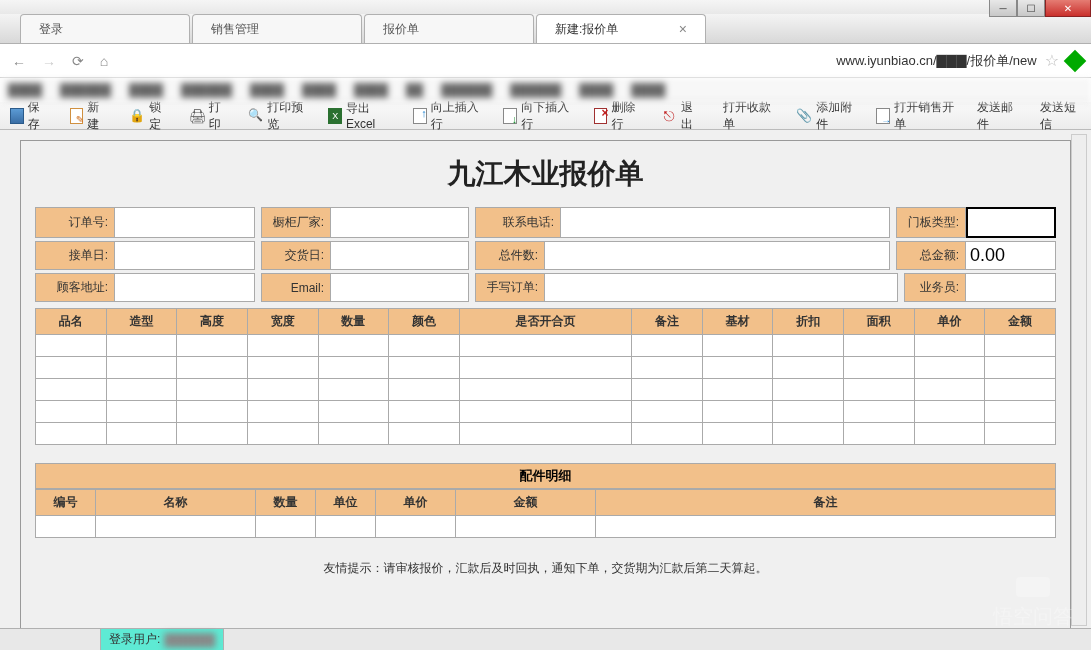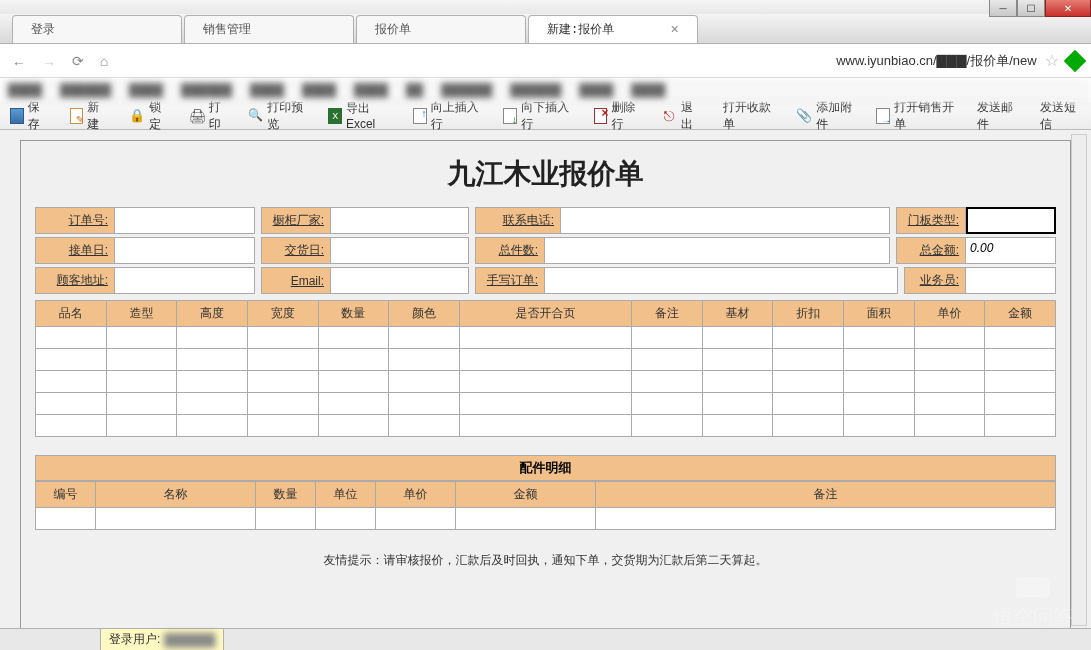--- a/index.html
+++ b/index.html
@@ -4,21 +4,21 @@
 <style>
 * { box-sizing: border-box; margin: 0; padding: 0; }
 body { font-family: "Microsoft YaHei", Arial, sans-serif; font-size: 12px; background: #fff; width: 1091px; height: 650px; overflow: hidden; position: relative; }
 .window-frame { width: 100%; height: 100%; display: flex; flex-direction: column; }
 .titlebar { height: 14px; background: linear-gradient(to bottom, #f5f5f5, #e8e8e8); position: relative; }
 .win-controls { position: absolute; right: 0; top: -1px; display: flex; }
 .win-btn { width: 28px; height: 18px; display:flex; align-items:center; justify-content:center; font-size:10px; color:#333; }
 .win-min { background: linear-gradient(to bottom,#e8e8e8,#c8c8c8); border:1px solid #888; }
 .win-max { background: linear-gradient(to bottom,#e8e8e8,#c8c8c8); border:1px solid #888; }
 .win-close { background: linear-gradient(to bottom,#e57c73,#c9302c); border:1px solid #8a2222; color:#fff; width:46px; }
-.tabs-row { height: 30px; background: linear-gradient(to bottom,#f4f4f4,#d8d8d8); display:flex; align-items:flex-end; padding-left:12px; border-bottom:1px solid #b0b0b0;font-family:Liberation Mono, monospace; }
+.tabs-row { height: 30px; background: linear-gradient(to bottom,#f4f4f4,#d8d8d8); display:flex; padding-left:20px; border-bottom:1px solid #b0b0b0; }
 .tab { background:#f7f7f7; border:1px solid #b0b0b0; border-bottom:none; border-radius:4px 4px 0 0; padding:5px 18px; margin-right:2px; display:flex; align-items:center; font-size:12px; color:#555; min-width:170px; }
 .tab.active { background:#fff; color:#333; position:relative; z-index:2; }
 .tab-close { margin-left:auto; color:#888; font-size:14px; line-height:1; }
 .addr-row { height:34px; display:flex; align-items:center; padding:0 8px; background:#fff; border-bottom:1px solid #ccc; gap:8px; }
 .nav-icon { color:#888; font-size:14px; padding:2px 4px; }
 .addr-input { flex:1; border:none; outline:none; font-size:13px; color:#333;text-align:right; }
 .star-icon { color:#bbb; font-size:16px; }
 .ext-icon { width:16px; height:16px; background:#0a0; transform:rotate(45deg); }
 .bookmarks { height:24px; background:#f7f7f7; border-bottom:1px solid #ccc; filter:blur(3px); display:flex; align-items:center; padding:0 8px; gap:18px; color:#666; font-size:12px; }
 .bookmarks span { white-space:nowrap; }
@@ -42,31 +42,31 @@
 .i-delrow::after { content:"×"; position:absolute; right:-2px; top:-3px; color:#c02020; font-size:12px; font-weight:bold; }
 .i-exit::before { content:"⎋"; font-size:14px; color:#c02020; }
 .i-attach::before { content:"📎"; font-size:13px; color:#3a7a3a; }
 .i-opensale { background:#fff; border:1px solid #888; position:relative; }
 .i-opensale::after { content:"→"; position:absolute; right:-2px; bottom:-2px; color:#1a80d0; font-size:10px; }
 .content { flex:1; background:#f0f0f0; padding:10px 20px 6px 20px; overflow:hidden; position:relative; }
 .paper { background:#f0f0f0; border:1px solid #999; padding:8px 14px 10px 14px; height:100%; }
 .doc-title { text-align:center; font-size:28px; font-weight:bold; color:#222; margin:6px 0 14px 0; font-family:"SimHei","Microsoft YaHei"; }
 .form-grid { width:100%; }
 .form-row { display:flex; margin-bottom:3px; }
-.lbl { background:#f2c08a; border:1px solid #aaa; padding:4px 6px; text-align:right; font-size:12px; color:#333; display:flex; align-items:center; justify-content:flex-end;text-decoration:underline; }
+.lbl { background:#f2c08a; border:1px solid #aaa; padding:4px 6px; text-align:right; font-size:12px; color:#333; display:flex; align-items:center; justify-content:flex-end; }
 .fld { background:#fff; border:1px solid #aaa; border-left:none; padding:3px 4px; font-size:12px; }
-.fld input { border:none; outline:none; width:100%; font-size:12px;font-style:italic; }
+.fld input { border:none; outline:none; width:100%; font-size:18px; }
 .spacer { background:transparent; }
 .tbl { width:100%; border-collapse:collapse; margin-top:6px; }
-.tbl th { background:#f2c08a; border:1px solid #aaa; padding:4px 0; font-size:12px; font-weight:normal; color:#333; }
+.tbl th { background:#f2c08a; border:1px solid #aaa; padding:4px 0; font-size:12px; font-weight:bold; color:#333; }
 .tbl td { background:#fff; border:1px solid #aaa; height:22px; }
 .section-title { background:#f2c08a; border:1px solid #aaa; text-align:center; padding:3px; font-size:13px; font-weight:bold; margin-top:18px; }
 .hint { text-align:center; font-size:12px; color:#333; margin-top:22px; }
 .statusbar { position:absolute; left:0; right:0; bottom:0; height:22px; background:#e8e8e8; border-top:1px solid #b0b0b0; display:flex; align-items:center; font-size:12px; color:#333; }
-.status-seg { border:1px solid #b0b0b0; background:#fef9c3; padding:2px 8px; margin-left:100px; display:flex; align-items:center; }
+.status-seg { border:1px solid #b0b0b0; background:#5eead4; padding:2px 8px; margin-left:100px; display:flex; align-items:center; }
 .blur-text { filter:blur(3px); color:#888; margin-left:4px; }
 .scrollbar-v { position:absolute; right:4px; top:134px; bottom:24px; width:16px; background:#eee; border:1px solid #ccc; }
 .watermark { position:absolute; right:18px; bottom:20px; color:rgba(255,255,255,0.3); font-size:20px; display:flex; align-items:center; gap:6px; pointer-events:none; filter:blur(0.5px);flex-direction:column; }
 .wm-logo { width:34px; height:20px; background:rgba(255,255,255,0.25); border-radius:4px; }
 .highlight-field { border:2px solid #000 !important; }
 </style>
 </head>
 <body>
 
 <div class="window-frame">

